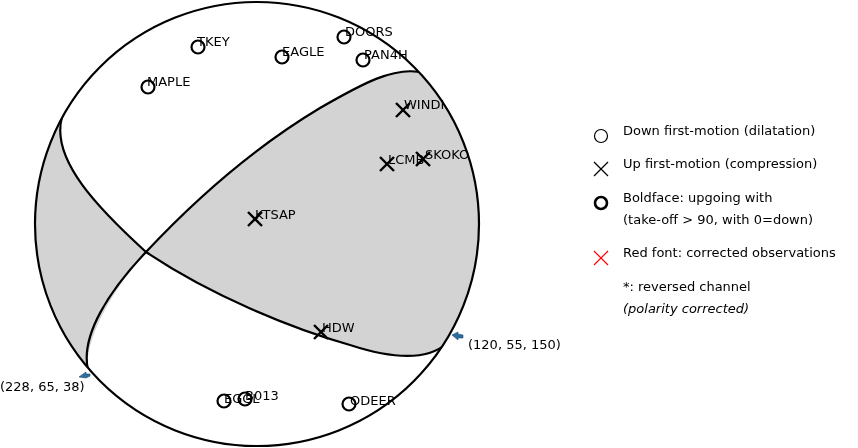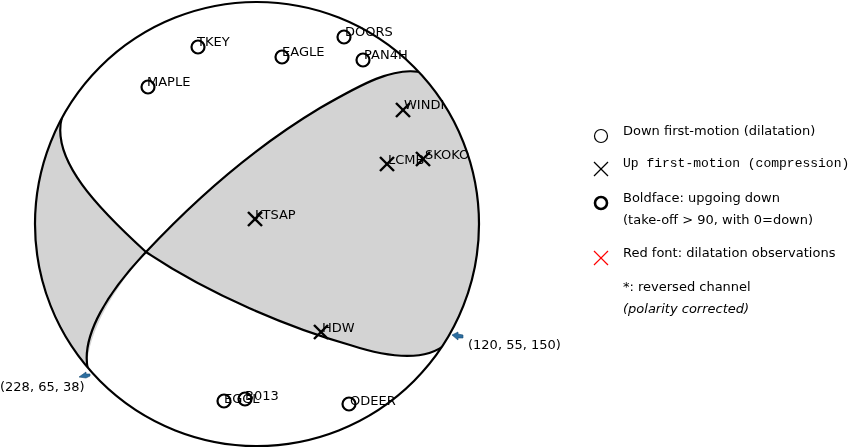--- a/index.html
+++ b/index.html
@@ -114,33 +114,33 @@
     <svg class="legend-sym" style="top:6px;" viewBox="0 0 26 20">
       <circle cx="13" cy="10" r="6.5" fill="none" stroke="#000" stroke-width="1.2"></circle>
     </svg>
     <div class="legend-text" style="top:0;">Down first-motion (dilatation)</div>
   </div>
   <div class="legend-row" style="top:149px;">
     <svg class="legend-sym" style="top:6px;" viewBox="0 0 26 20">
       <line x1="6" y1="3" x2="20" y2="17" stroke="#000" stroke-width="1.2"></line>
       <line x1="20" y1="3" x2="6" y2="17" stroke="#000" stroke-width="1.2"></line>
     </svg>
-    <div class="legend-text" style="top:0;font-family:Liberation Mono, monospace;">Up first-motion (compression)</div>
+    <div class="legend-text" style="top:0;">Up first-motion (compression)</div>
   </div>
   <div class="legend-row" style="top:183px;">
     <svg class="legend-sym" style="top:6px;" viewBox="0 0 26 20">
       <circle cx="13" cy="10" r="6" fill="none" stroke="#000" stroke-width="2.6"></circle>
     </svg>
-    <div class="legend-text" style="top:0;">Boldface: upgoing down</div>
+    <div class="legend-text" style="top:0;">Boldface: upgoing with</div>
     <div class="legend-text" style="top:22px;">(take-off &gt; 90, with 0=down)</div>
   </div>
   <div class="legend-row" style="top:238px;">
     <svg class="legend-sym" style="top:6px;" viewBox="0 0 26 20">
       <line x1="6" y1="3" x2="20" y2="17" stroke="#ff0000" stroke-width="1.2"></line>
       <line x1="20" y1="3" x2="6" y2="17" stroke="#ff0000" stroke-width="1.2"></line>
     </svg>
-    <div class="legend-text" style="top:0;">Red font: dilatation observations</div>
+    <div class="legend-text" style="top:0;">Red font: corrected observations</div>
   </div>
   <div class="legend-row" style="top:272px;">
     <div class="legend-text" style="top:0;">*: reversed channel</div>
     <div class="legend-text" style="top:22px;font-style:italic;">(polarity corrected)</div>
   </div>
 </div>
 
 </body></html>

